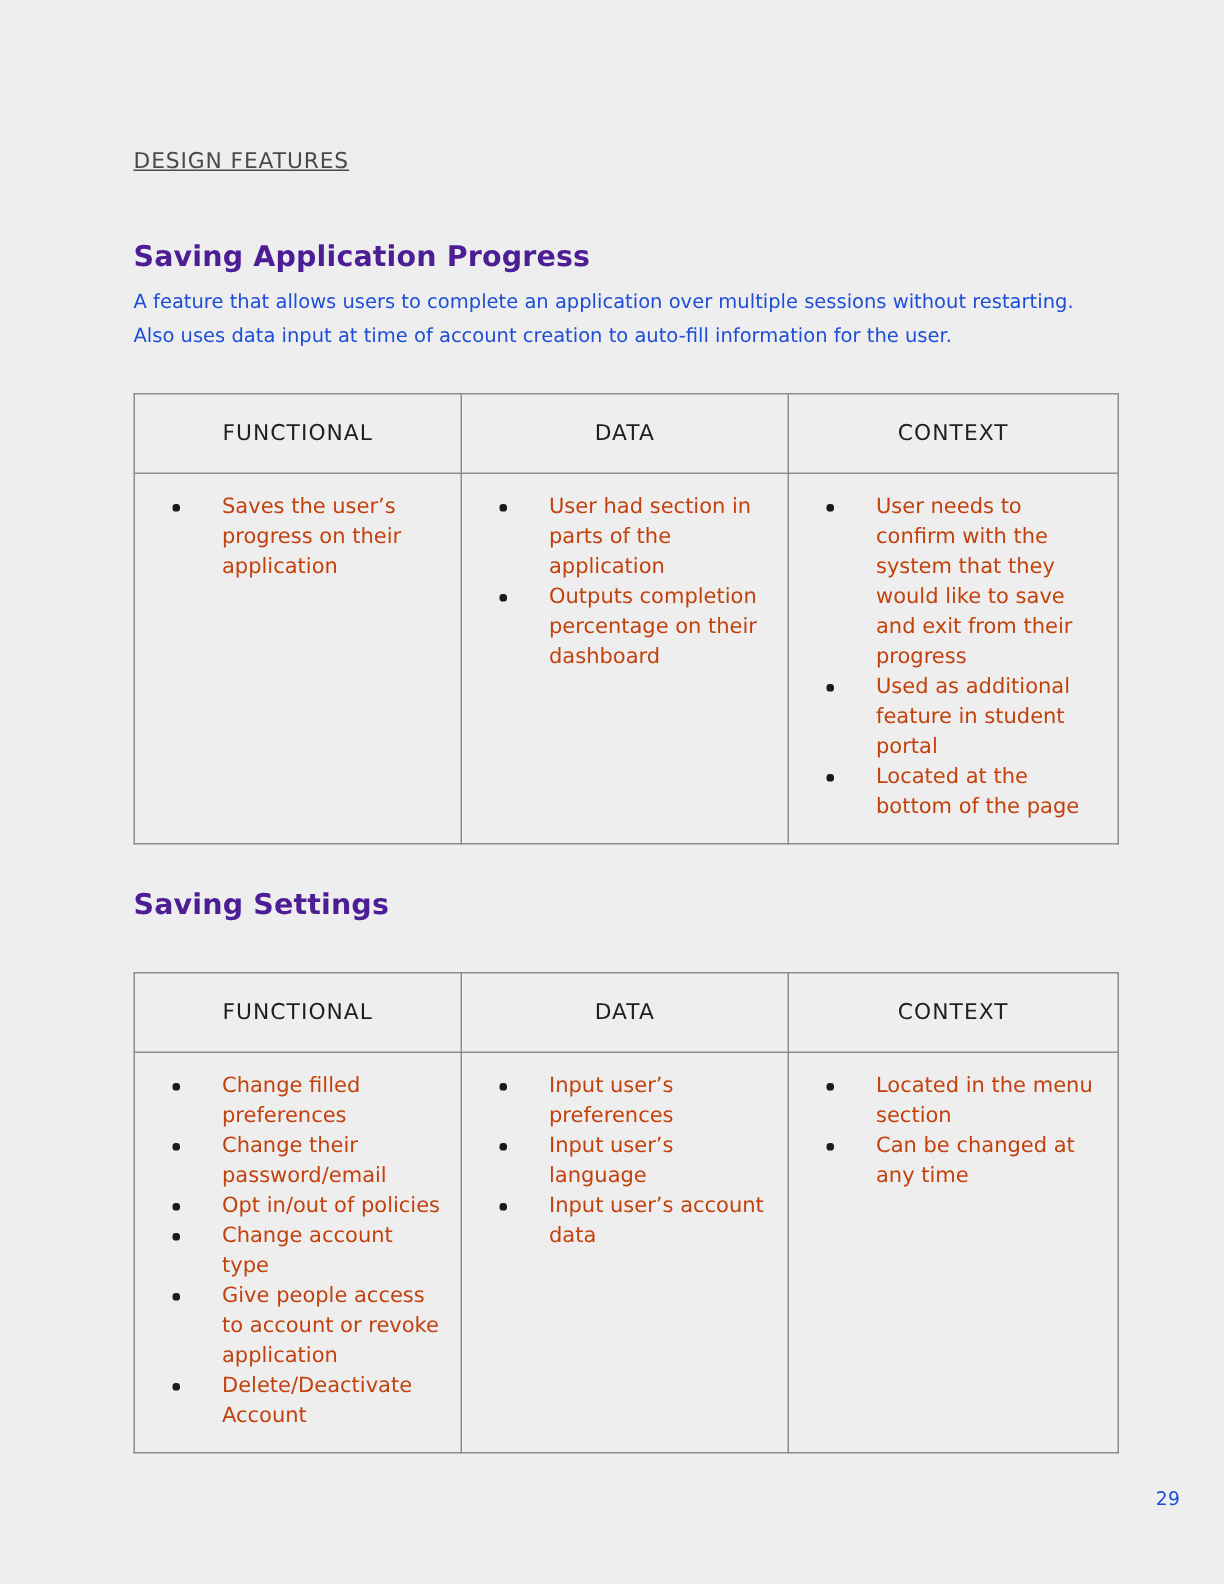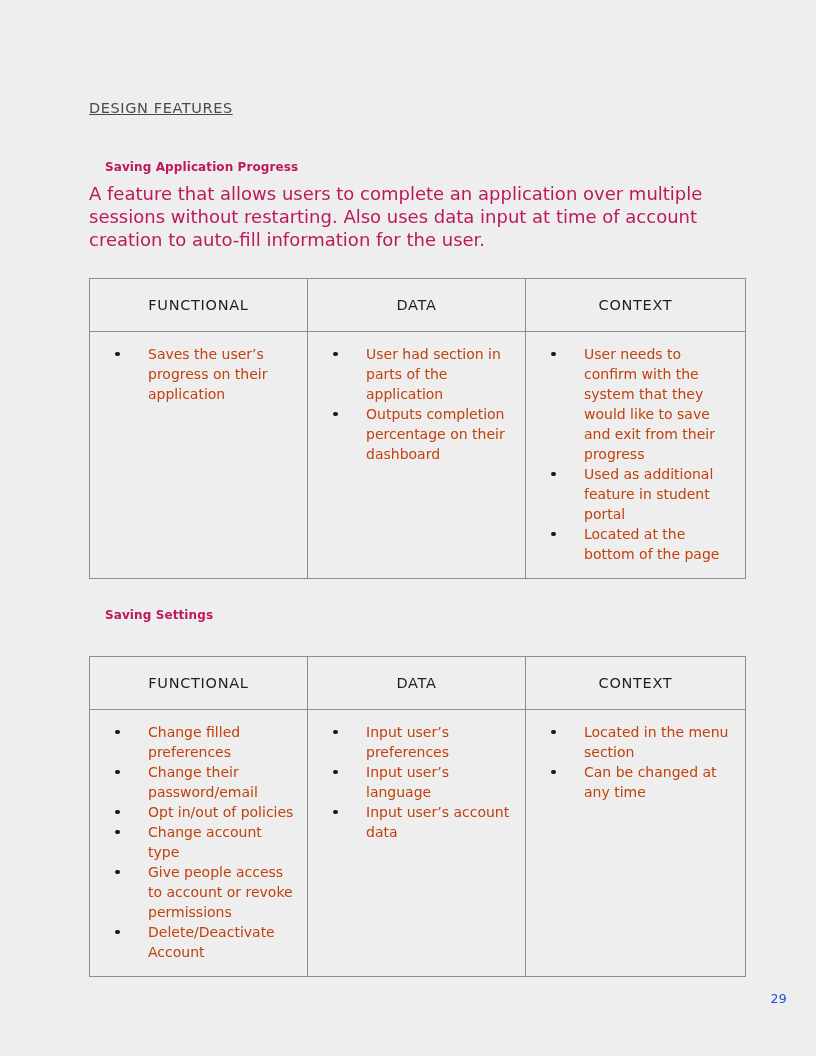--- a/index.html
+++ b/index.html
@@ -37,31 +37,31 @@
 
   
   .content {
     position: absolute;
     left: 89px;
     top: 160px;
     width: 650px;
   }
 
   .feature-title {
-    font-size: 12px;
+    font-size: 19px;
     font-weight: 700;
-    color: #be185d;
-    margin: 0 0 8px 16px;
+    color: #4c1d95;
+    margin: 0 0 8px 0;
     letter-spacing: 0.1px;
   }
 
   .feature-desc {
-    font-size: 18px;
+    font-size: 13px;
     line-height: 23.2px;
-    color: #be185d;
+    color: #1d4ed8;
     margin: 0;
     font-weight: 400;
   }
 
   
   .feature-table {
     border-collapse: collapse;
     table-layout: fixed;
     width: 656px;
     margin: 0;
@@ -207,21 +207,21 @@
           </tr>
         </thead>
         <tbody>
           <tr>
             <td>
               <ul class="cell-list">
                   <li>Change filled preferences</li>
                   <li>Change their password/email</li>
                   <li>Opt in/out of policies</li>
                   <li>Change account type</li>
-                  <li>Give people access to account or revoke permissions</li>
+                  <li>Give people access to account or revoke application</li>
                   <li>Delete/Deactivate Account</li>
                 </ul>
             </td>
             <td>
               <ul class="cell-list">
                   <li>Input user’s preferences</li>
                   <li>Input user’s language</li>
                   <li>Input user’s account data</li>
                 </ul>
             </td>

